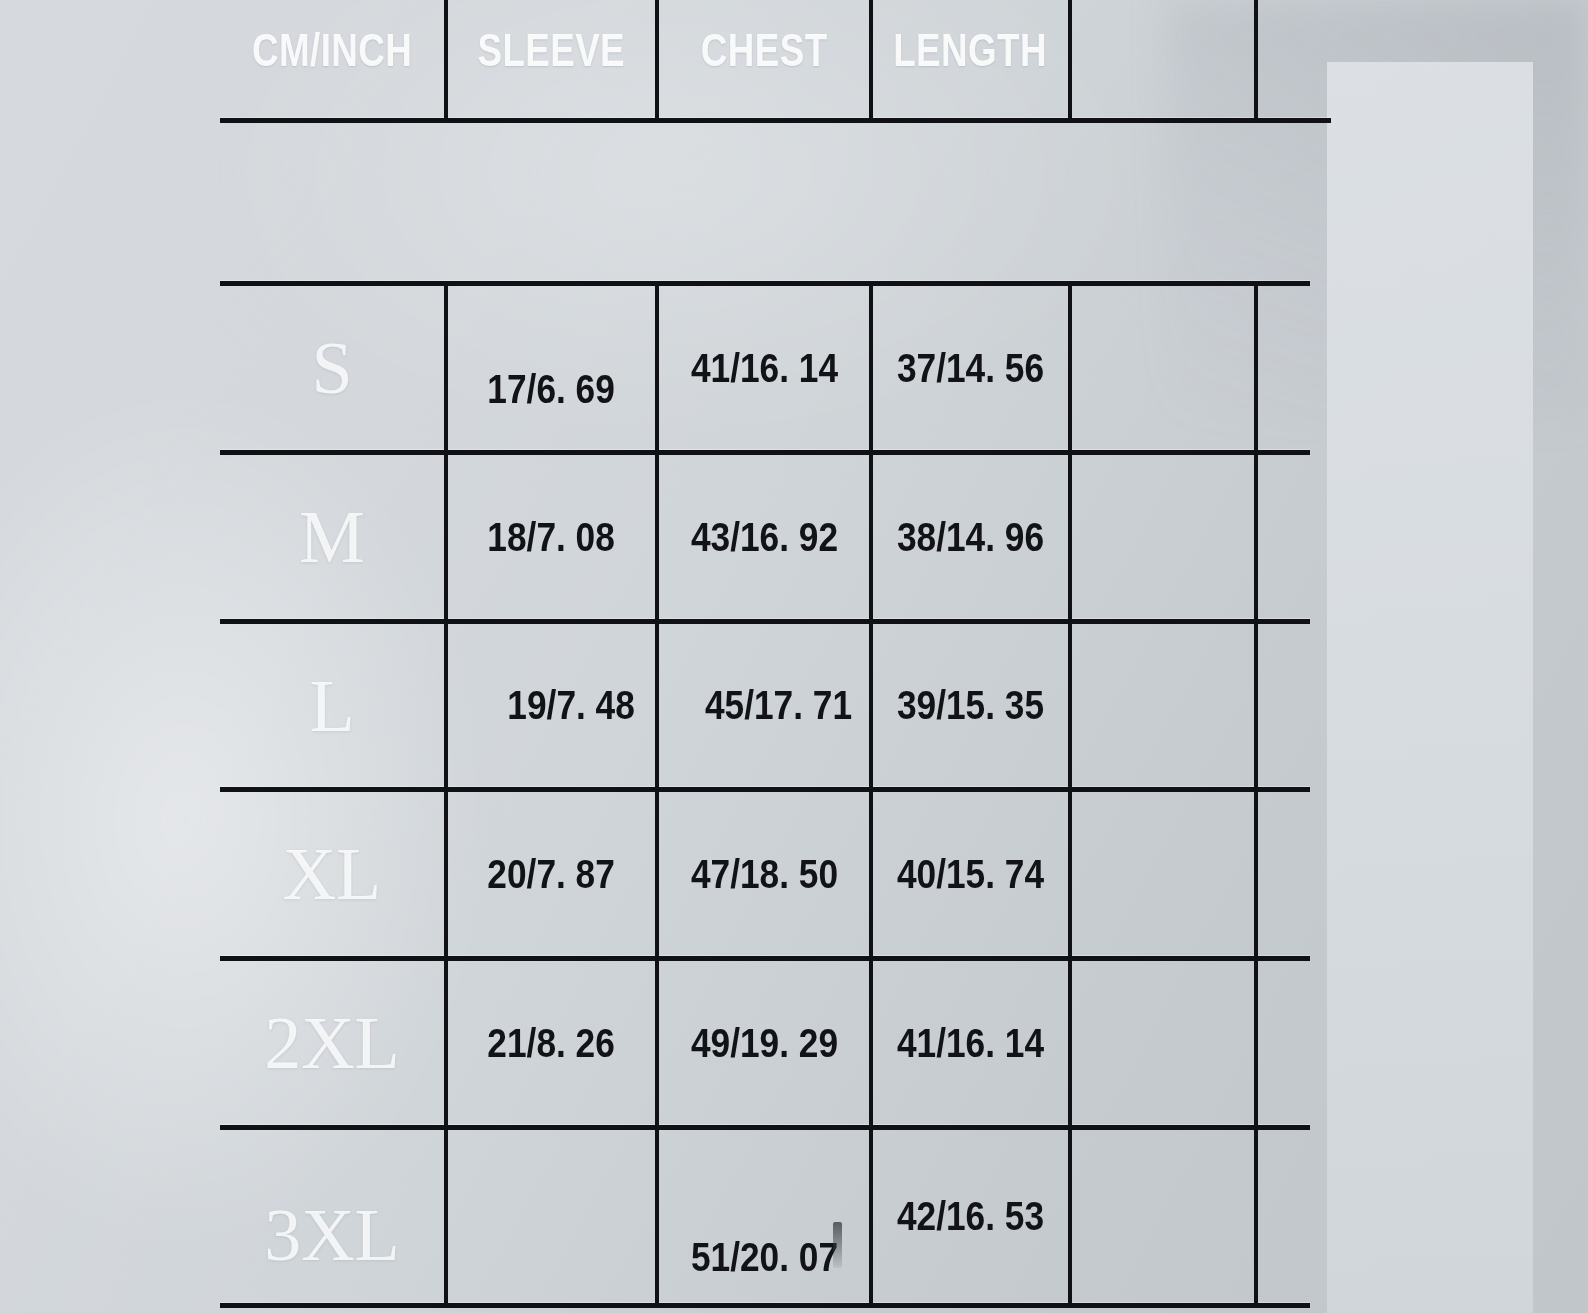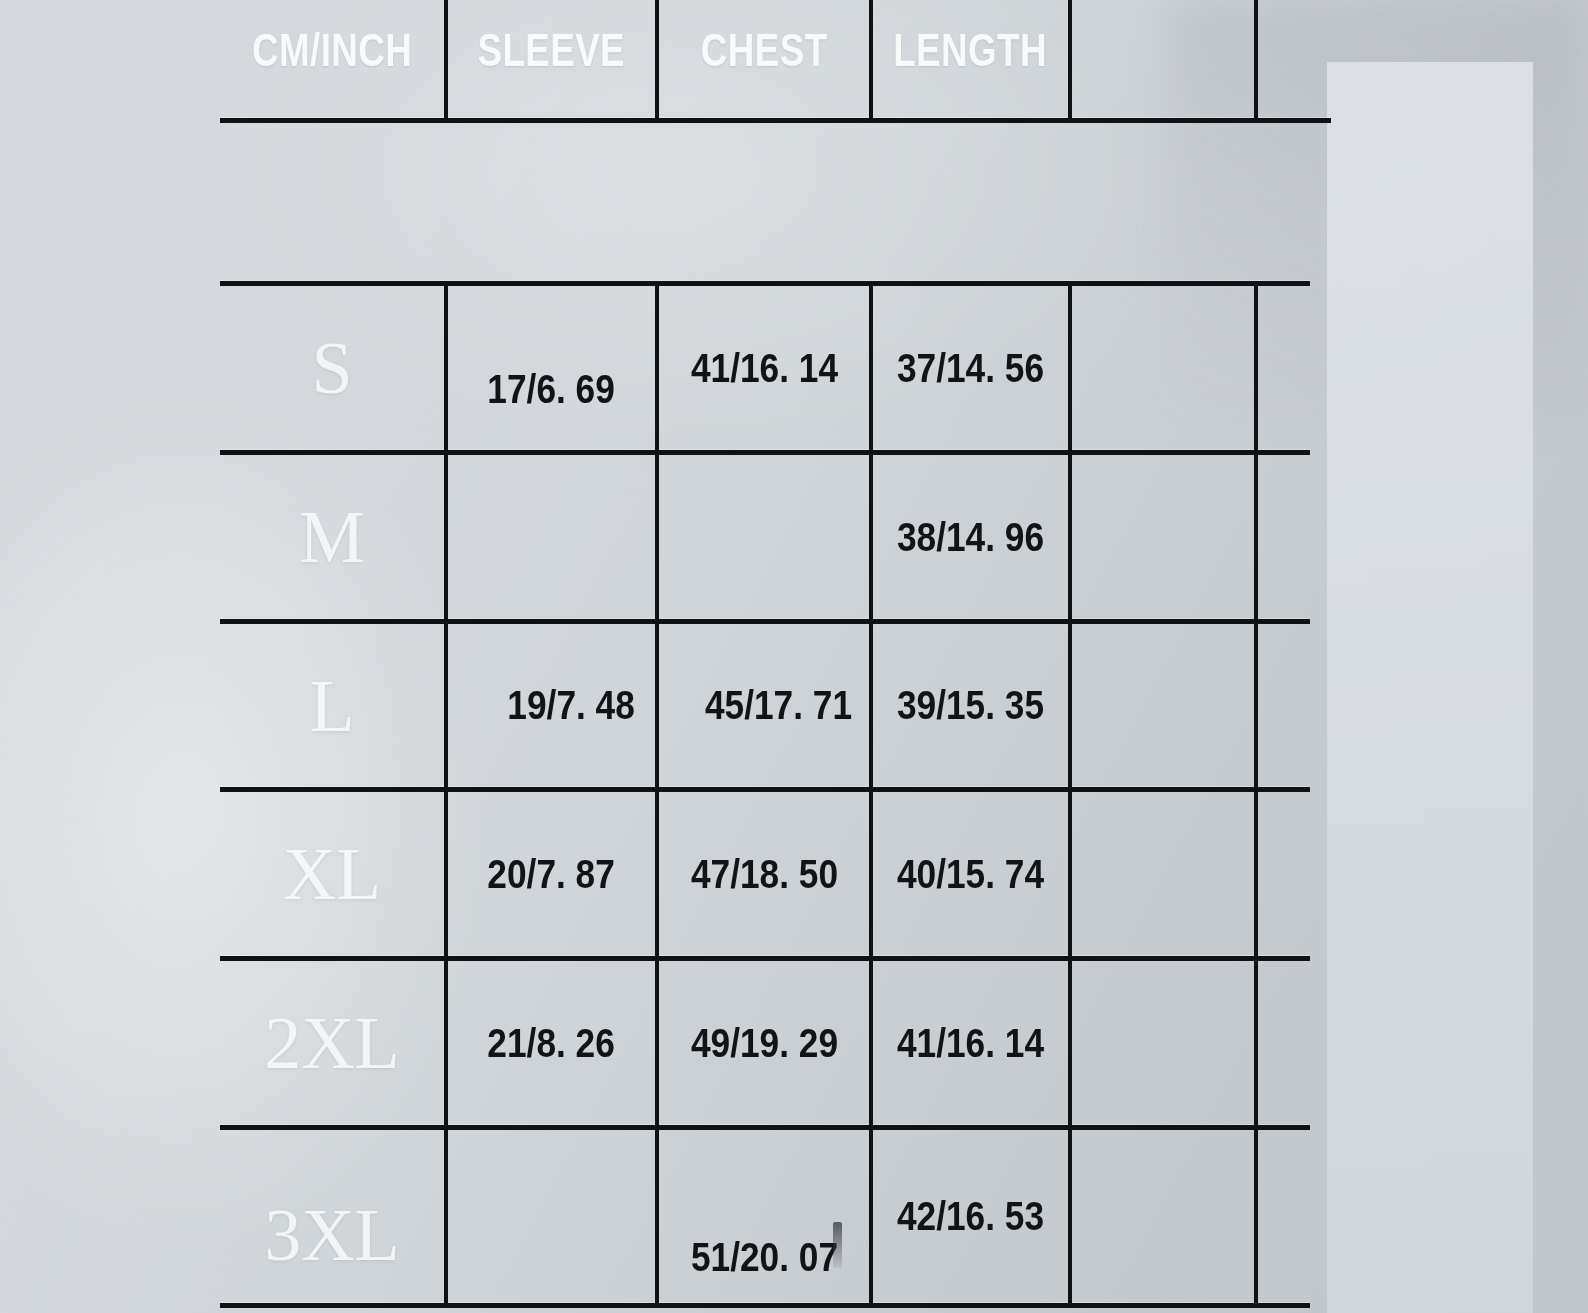--- a/index.html
+++ b/index.html
@@ -214,20 +214,26 @@
     <div class="cell" style="left:659px; top:286px; width:210px; height:164px;">
       <span class="value-label">41/16. 14</span>
     </div>
     <div class="cell" style="left:873px; top:286px; width:195px; height:164px;">
       <span class="value-label">37/14. 56</span>
     </div>
 
     <div class="cell" style="left:220px; top:455px; width:224px; height:164px;">
       <span class="size-label">M</span>
     </div>
+    <div class="cell" style="left:448px; top:455px; width:207px; height:164px;">
+      <span class="value-label">18/7. 08</span>
+    </div>
+    <div class="cell" style="left:659px; top:455px; width:210px; height:164px;">
+      <span class="value-label">43/16. 92</span>
+    </div>
     <div class="cell" style="left:873px; top:455px; width:195px; height:164px;">
       <span class="value-label">38/14. 96</span>
     </div>
 
     <div class="cell" style="left:220px; top:624px; width:224px; height:163px;">
       <span class="size-label">L</span>
     </div>
     <div class="cell" style="left:448px; top:624px; width:207px; height:163px;padding-left:39px;">
       <span class="value-label">19/7. 48</span>
     </div>

